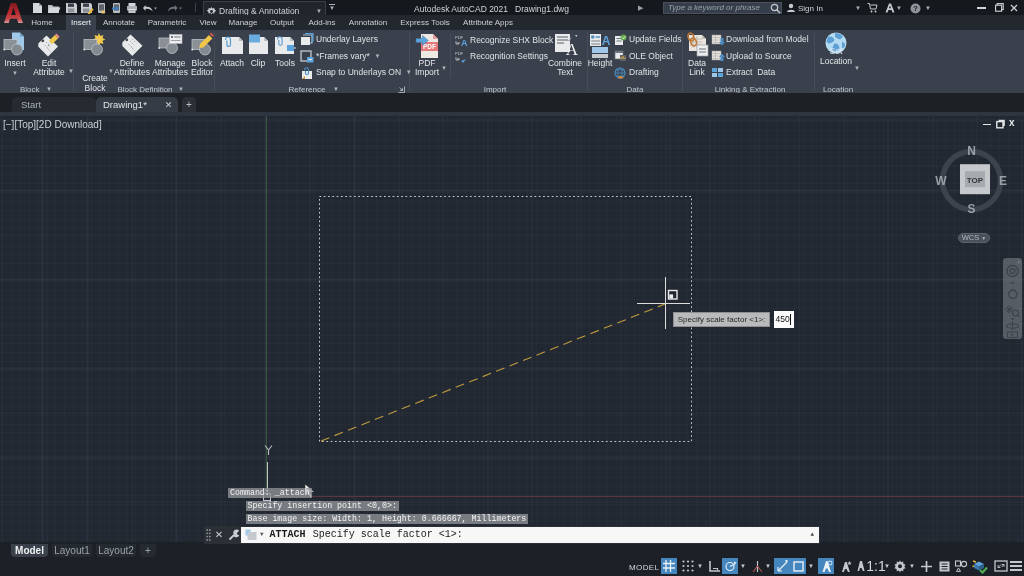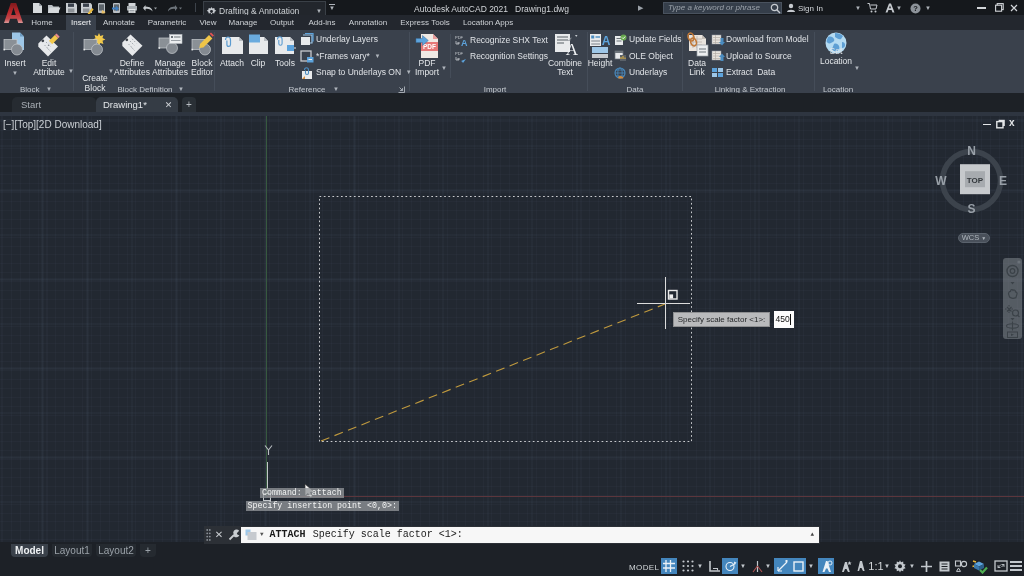--- a/index.html
+++ b/index.html
@@ -158,21 +158,21 @@
     <div class="rtab" style="left:22px;width:40px">Home</div>
     <div class="rtab active" style="left:66px;width:30px">Insert</div>
     <div class="rtab" style="left:99px;width:40px">Annotate</div>
     <div class="rtab" style="left:147px;width:40px">Parametric</div>
     <div class="rtab" style="left:188px;width:40px">View</div>
     <div class="rtab" style="left:223px;width:40px">Manage</div>
     <div class="rtab" style="left:262px;width:40px">Output</div>
     <div class="rtab" style="left:302px;width:40px">Add-ins</div>
     <div class="rtab" style="left:348px;width:40px">Annotation</div>
     <div class="rtab" style="left:402px;width:46px">Express Tools</div>
-    <div class="rtab" style="left:464px;width:48px">Location Apps</div>
+    <div class="rtab" style="left:464px;width:48px">Attribute Apps</div>
     <div class="abs" style="left:533px;top:18px;width:17px;height:9px;background:#39404a;border:1px solid #4a515c;display:flex;align-items:center;justify-content:center">
         <span style="color:#c6cacf;font-size:5px">▬▾</span>
       </div>
   </div>
   <div id="ribbon">
 
     <div class="psep" style="left:73px"></div>
     <div class="psep" style="left:214px"></div>
     <div class="psep" style="left:409px"></div>
     <div class="psep" style="left:587px"></div>
@@ -288,21 +288,21 @@
       <path d="M1 5.5 h6.5 v-3 l5.8 5 -5.8 5 v-3 H1 z" fill="#5da3dc" stroke="#3a6f9e" stroke-width="0.5"></path>
     </svg>
     <div class="blabel" style="left:404px;top:28.5px;width:46px">PDF<br>Import</div>
     <div class="abs" style="left:441px;top:35px;color:#aeb4bb;font-size:6px">▼</div>
     <div class="abs" style="left:450px;top:4px;width:1px;height:44px;background:#454d59"></div>
     <svg class="abs" style="left:455px;top:5px" width="13" height="12" viewBox="0 0 13 12">
       <text x="0" y="4" font-size="4" fill="#c6cacf" font-family="Liberation Sans">PDF</text>
       <path d="M1 6 v3 h3 m-1.5 -2 l2 2 m0 -2 l-2 2" stroke="#c6cacf" stroke-width="0.8" fill="none"></path>
       <text x="6" y="11" font-size="9" font-weight="bold" fill="#5da3dc" font-family="Liberation Sans">A</text>
     </svg>
-    <div class="rowitem" style="left:470px;top:4.5px;height:10px">Recognize SHX Text</div>
+    <div class="rowitem" style="left:470px;top:4.5px;height:10px">Recognize SHX Block</div>
     <svg class="abs" style="left:455px;top:21px" width="13" height="12" viewBox="0 0 13 12">
       <text x="0" y="4" font-size="4" fill="#c6cacf" font-family="Liberation Sans">PDF</text>
       <path d="M1 6 v3 h3 m-1.5 -2 l2 2 m0 -2 l-2 2" stroke="#c6cacf" stroke-width="0.8" fill="none"></path>
       <path d="M6 10 l5 -2 -3 4 -0.8 -1.2 z" fill="#5da3dc"></path>
     </svg>
     <div class="rowitem" style="left:470px;top:20.5px;height:10px">Recognition Settings</div>
     <svg class="abs" style="left:554px;top:3px" width="24" height="24" viewBox="0 0 24 24">
       <rect x="1" y="1" width="15" height="18" fill="#e8eaec"></rect>
       <line x1="3" y1="4" x2="14" y2="4" stroke="#6d747b" stroke-width="1.2"></line>
         <line x1="3" y1="7" x2="14" y2="7" stroke="#6d747b" stroke-width="1.2"></line>
@@ -339,21 +339,21 @@
       <rect x="6" y="5" width="6" height="6" fill="#5a6169"></rect>
         <path d="M7 9 v-2 m2 2 v-3 m2 3 v-1.5" stroke="#e8b93c" stroke-width="1"></path>
     </svg>
     <div class="rowitem" style="left:629px;top:20.5px;height:10px">OLE Object</div>
     <svg class="abs" style="left:614px;top:36.5px" width="13" height="12" viewBox="0 0 13 12">
       <circle cx="6" cy="6" r="5" fill="none" stroke="#4a8cc0" stroke-width="1.1"></circle>
       <ellipse cx="6" cy="6" rx="2.2" ry="5" fill="none" stroke="#4a8cc0" stroke-width="0.8"></ellipse>
       <path d="M1 6 h10 M1.7 3 h8.6 M1.7 9 h8.6" stroke="#4a8cc0" stroke-width="0.8"></path>
       <path d="M6 9 c2 0 4 1 3 2.5 l-4 0 c-1.5 0 -1 -2.5 1 -2.5" fill="#d28a3c"></path>
     </svg>
-    <div class="rowitem" style="left:629px;top:36.5px;height:10px">Underlays</div>
+    <div class="rowitem" style="left:629px;top:36.5px;height:10px">Drafting</div>
     <div class="plabel" style="left:595px;width:80px;justify-content:center">Data</div>
 
     <svg class="abs" style="left:686px;top:2px" width="23" height="26" viewBox="0 0 23 26">
       <path d="M3 3 h13 l4 4 v12 H3 z" fill="#e9e4de"></path>
         <path d="M16 3 l4 4 h-4 z" fill="#c3bdb6"></path>
       <path d="M4 7 h12 M4 10 h12 M4 13 h12 M7 4 v12 M11 4 v12" stroke="#b5aea6" stroke-width="0.7"></path>
       <ellipse cx="5" cy="5" rx="2.8" ry="4" fill="none" stroke="#c07838" stroke-width="1.6" transform="rotate(-20 5 5)"></ellipse>
       <ellipse cx="7.5" cy="10" rx="2.8" ry="4" fill="none" stroke="#c07838" stroke-width="1.6" transform="rotate(-20 7.5 10)"></ellipse>
       <rect x="11" y="13" width="11" height="11" fill="#eceef0" stroke="#9aa0a6" stroke-width="0.7"></rect>
       <path d="M13 17 h7 M13 20 h7" stroke="#6d747b" stroke-width="1.2"></path>
@@ -460,22 +460,23 @@
       <path d="M7.5 60 h4 l-2 2.4 z" fill="#3a4147"></path>
       <ellipse cx="9.5" cy="68" rx="6" ry="2.2" fill="none" stroke="#3a4147" stroke-width="1.1"></ellipse>
         <line x1="9.5" y1="63.5" x2="9.5" y2="72.5" stroke="#3a4147" stroke-width="1.1"></line>
       <rect x="4.5" y="74" width="10" height="5.5" fill="none" stroke="#3a4147" stroke-width="1"></rect>
         <path d="M8 75.5 l3 1.2 -3 1.2 z" fill="#3a4147"></path>
     </svg>
 
     <div class="abs" style="left:673px;top:196px;width:97px;height:15px;background:#b9babc;border:1px solid #8e8f91;color:#26282a;font-size:8px;display:flex;align-items:center;justify-content:center;white-space:nowrap">Specify scale factor &lt;1&gt;:</div>
     <div class="abs" style="left:773.5px;top:194.5px;width:20px;height:17px;background:#fdfdfd;color:#111;font-size:8.5px;display:flex;align-items:center;padding-left:2px">450<span style="display:inline-block;width:1px;height:11px;background:#111;margin-left:0.5px"></span></div>
 
-    <div class="hist" style="left:260px;top:372px">Command: _attach</div>
+    <div class="hist" style="left:228px;top:372px">Command: _attach</div>
     <div class="hist" style="left:245.5px;top:385px">Specify insertion point &lt;0,0&gt;:</div>
+    <div class="hist" style="left:245.5px;top:398px">Base image size: Width: 1, Height: 0.666667, Millimeters</div>
   </div>
   <div id="bottom">
     <div class="ltab" style="left:11px;width:37px;background:#3a414a;color:#eef1f3;font-weight:bold">Model</div>
     <div class="ltab" style="left:52px;width:40px;background:#252a30;color:#9aa1a8">Layout1</div>
     <div class="ltab" style="left:96px;width:40px;background:#252a30;color:#9aa1a8">Layout2</div>
     <div class="ltab" style="left:140px;width:16px;background:#252a30;color:#9aa1a8">+</div>
     <div class="abs" style="left:629px;top:21px;font-size:8px;color:#d4d8db;letter-spacing:0.4px">MODEL</div>
 
     <div class="sticon blue" style="left:661px">
         <svg width="12" height="12" viewBox="0 0 12 12">
@@ -551,21 +552,21 @@
           <path d="M6 2 L3 12 h1.8 L6 9 h1.5 L9 12 h1.8 L7.8 2 z" fill="#c3c8cd"></path>
           <path d="M10.5 1 l0.6 1.4 1.5 0.1 -1.1 1 .3 1.5 -1.3 -.8 -1.3 .8 .3 -1.5 -1.1 -1 1.5 -0.1 z" fill="#c3c8cd"></path>
         </svg>
       </div>
     <div class="sticon" style="left:853px">
         <svg width="12" height="12" viewBox="0 0 12 12">
           <path d="M5 1 L2.5 11 h1.6 L5 8 h1.5 L8 11 h1.6 L7 1 z" fill="#c3c8cd"></path>
         </svg>
       </div>
     <div class="sticon" style="left:866px;width:20px">
-        <span style="color:#d4d8db;font-size:11px">1:1</span>
+        <span style="color:#d4d8db;font-size:14px">1:1</span>
       </div>
     <div class="sticon" style="left:882px;width:10px">
         <span style="color:#c3c8cd;font-size:6px">▼</span>
       </div>
     <div class="sticon" style="left:892px">
         <svg width="14" height="14" viewBox="0 0 14 14">
           <path d="M7 1.2 l1 2 2.2 -.6 .2 2.3 2.2 .6 -1.3 1.9 1.3 1.9 -2.2 .6 -.2 2.3 -2.2 -.6 -1 2 -1 -2 -2.2 .6 -.2 -2.3 -2.2 -.6 1.3 -1.9 -1.3 -1.9 2.2 -.6 .2 -2.3 2.2 .6 z" fill="#c3c8cd"></path>
           <circle cx="7" cy="7.3" r="2" fill="#1d2127"></circle>
         </svg>
       </div>

